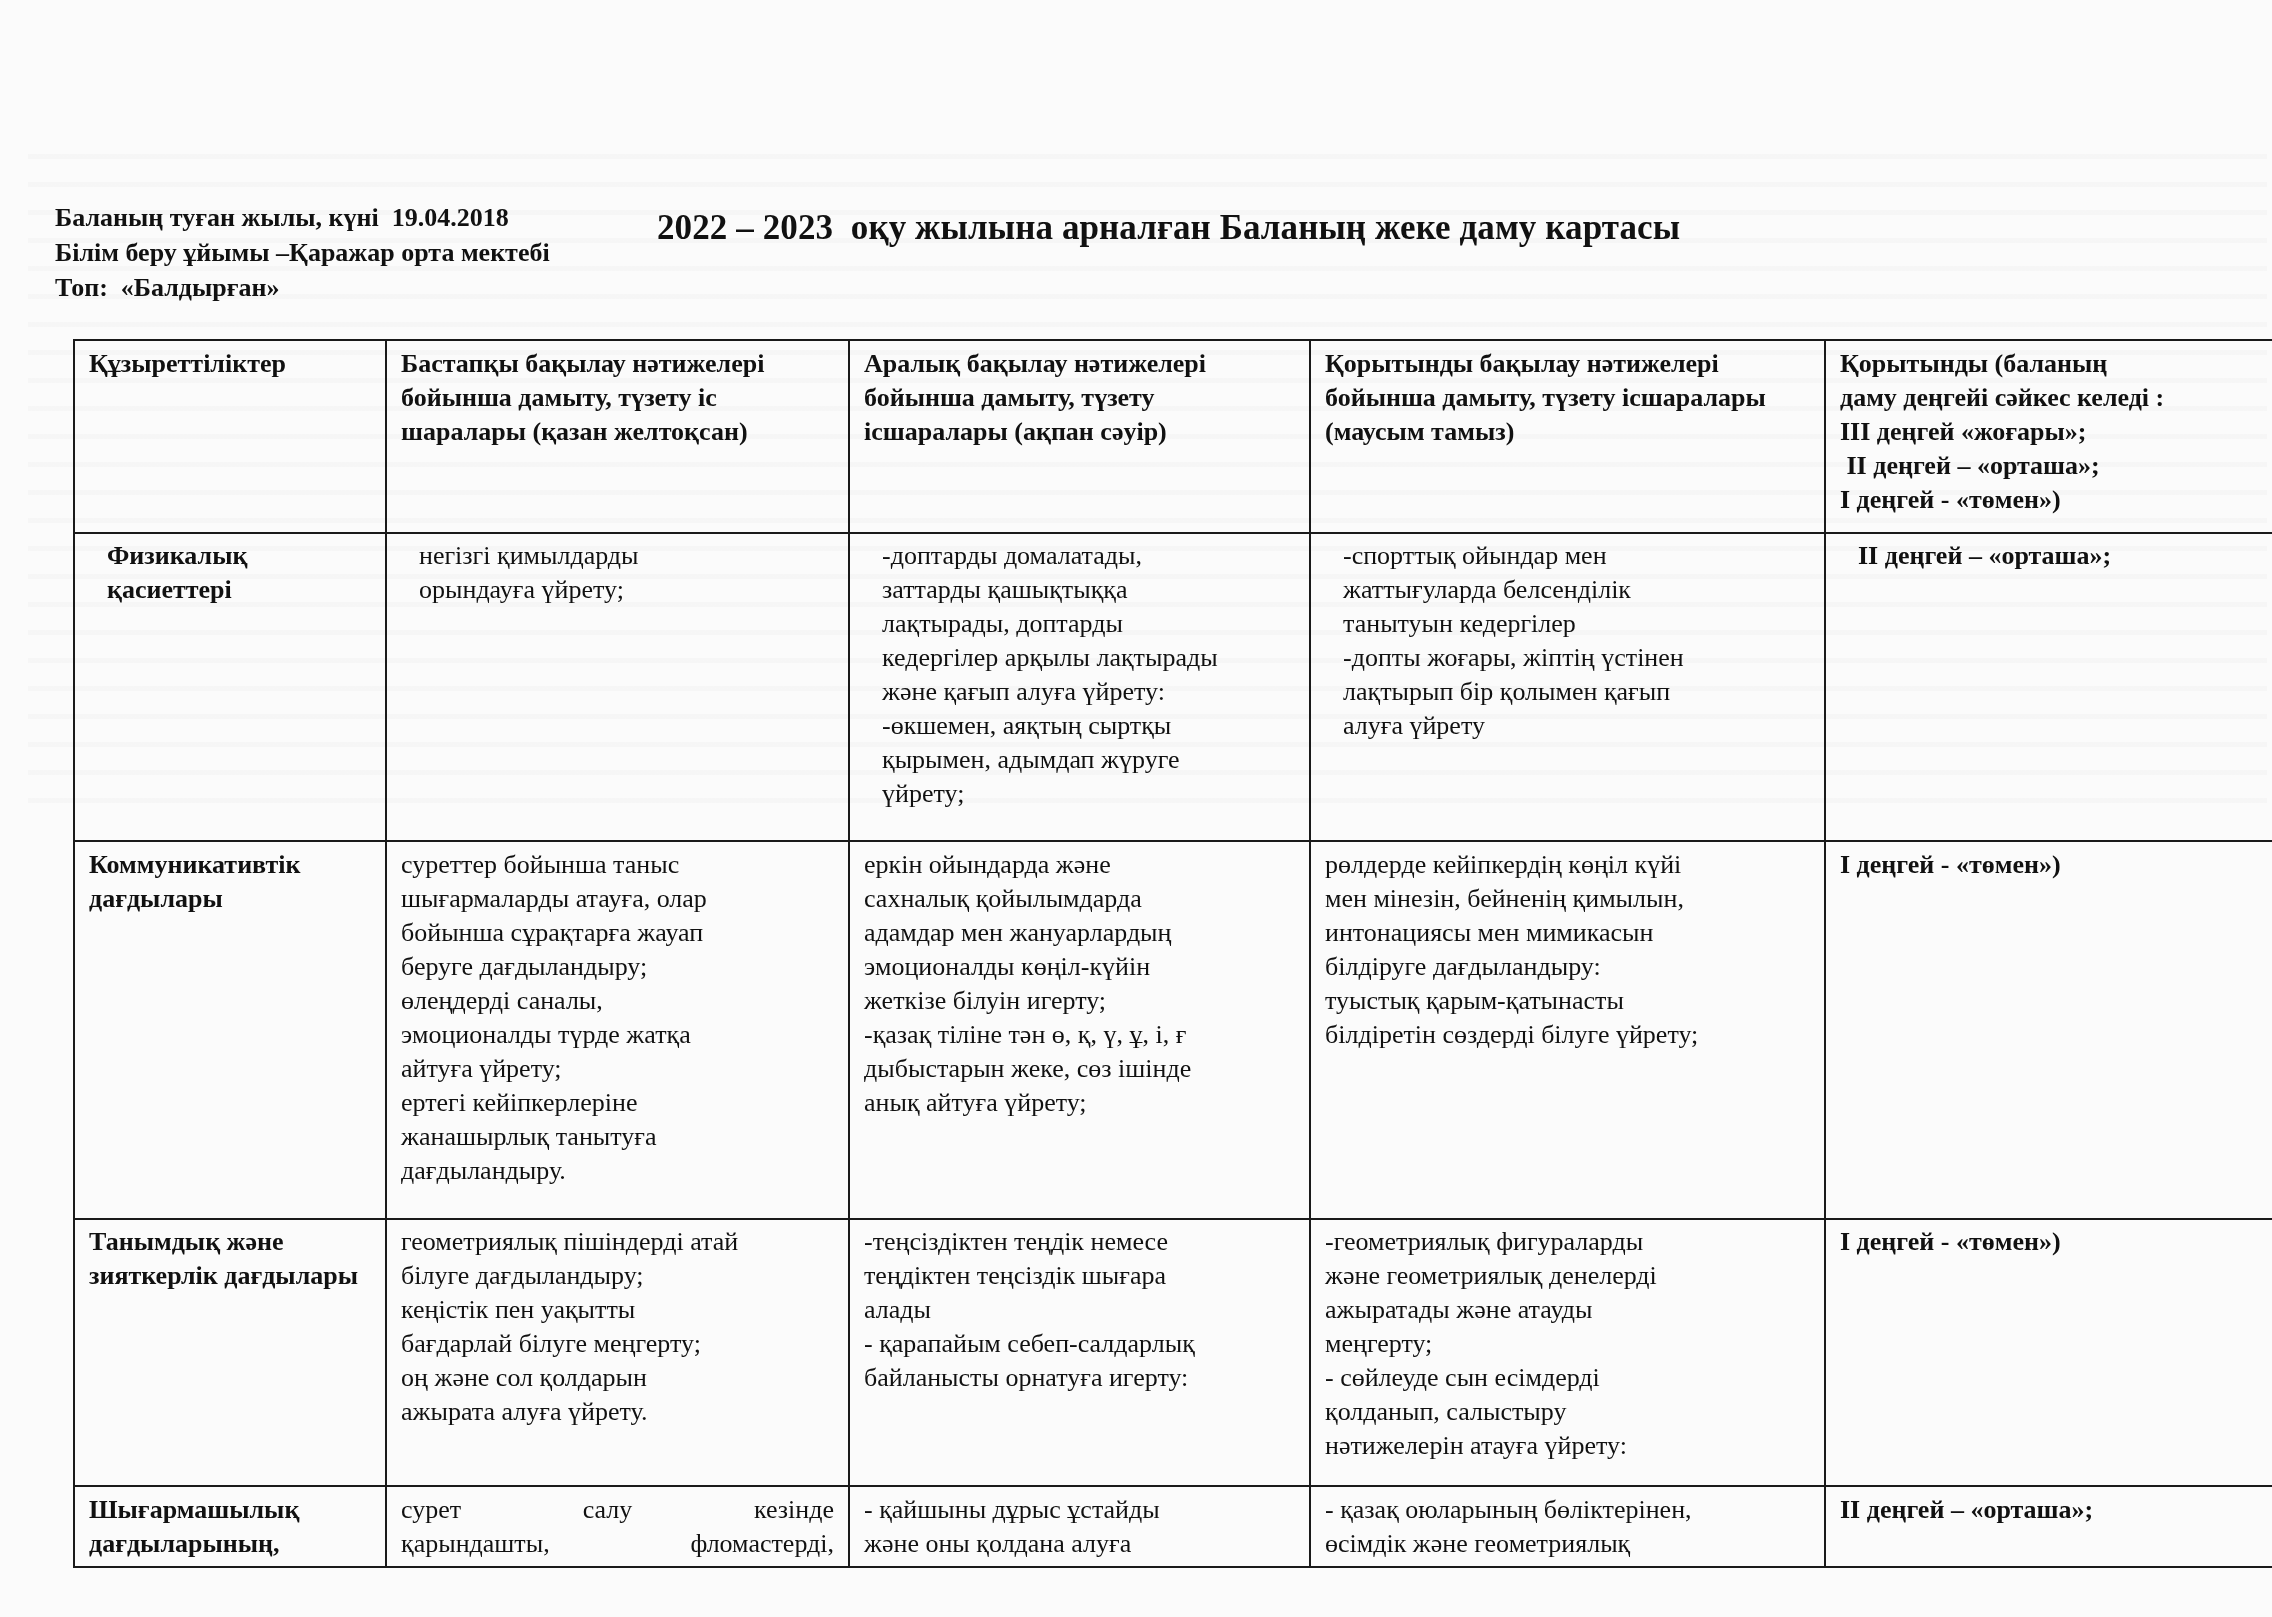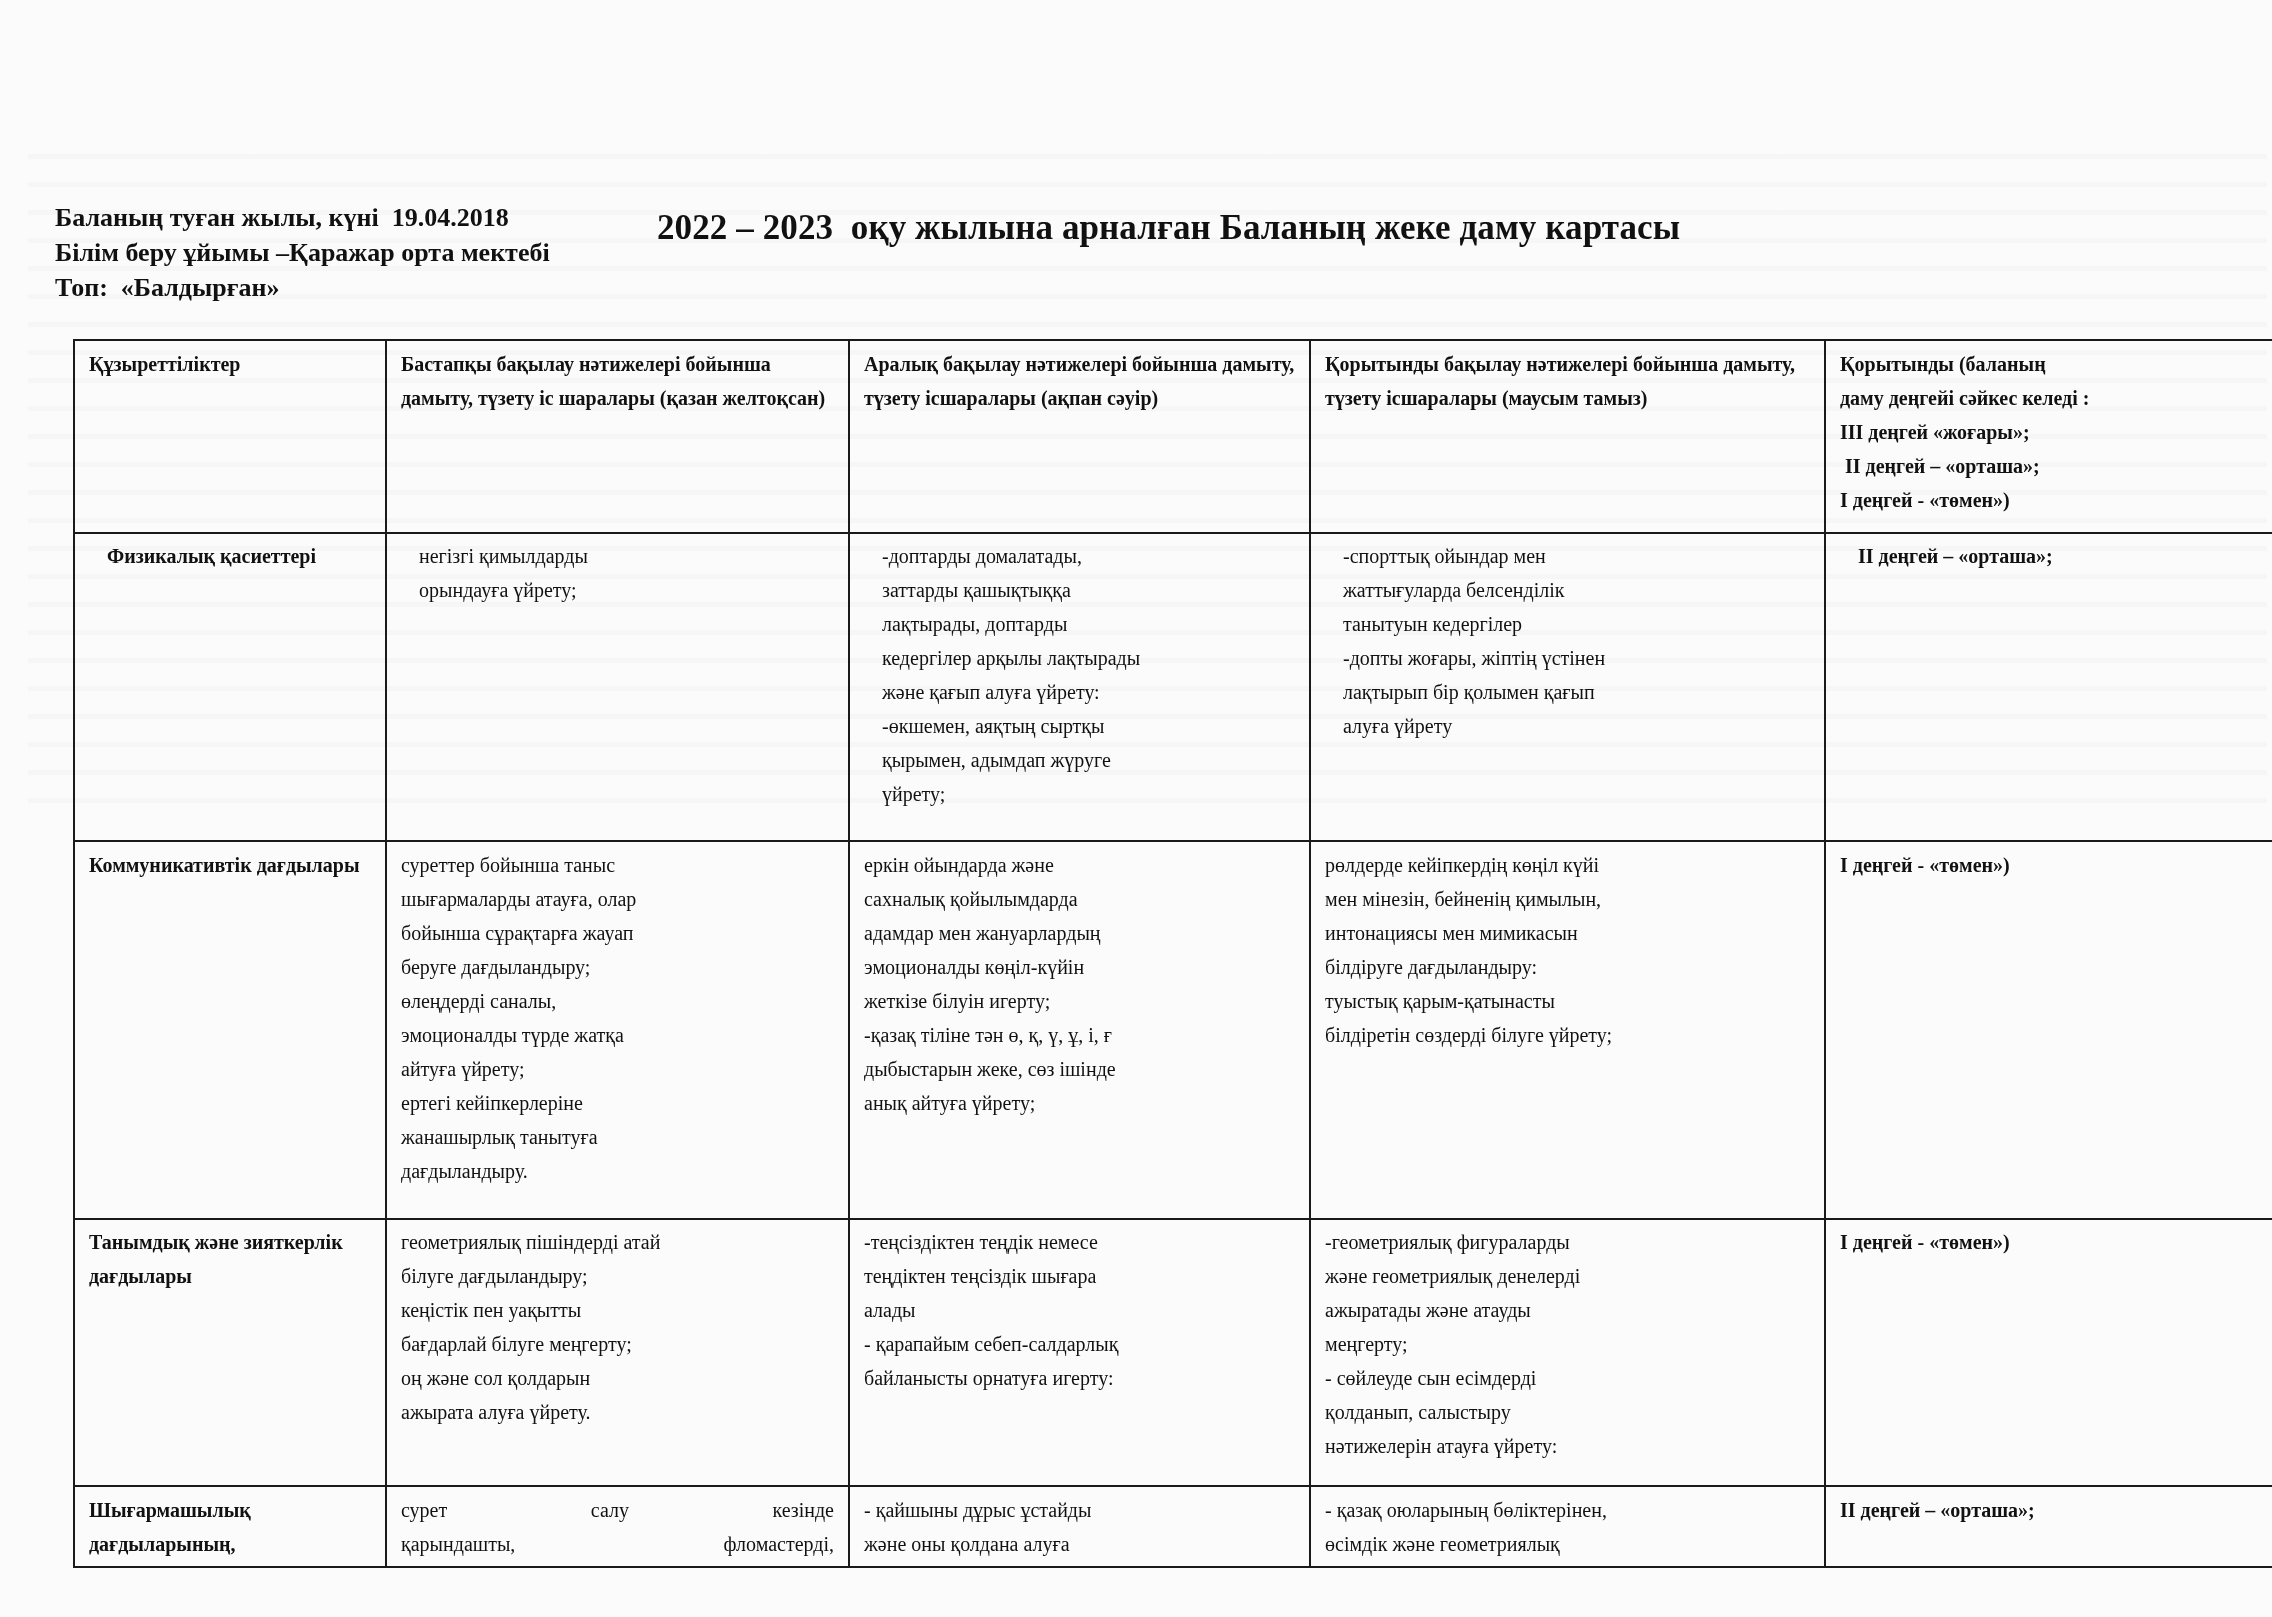--- a/index.html
+++ b/index.html
@@ -25,21 +25,21 @@
   .meta { position:absolute; left:55px; top:200px; font-size:26px; font-weight:bold; line-height:35px; }
   .meta div { white-space:pre; }
   .meta .name { padding-left:8.3px; }
   table.map {
     position:absolute; left:73px; top:339px;
     border-collapse:collapse; table-layout:fixed;
     width:2281px;
   }
   table.map td {
     border:2.1px solid #1a1a1a; vertical-align:top;
-    font-size:20px; line-height:34px;
+    font-size:26px; line-height:34px;
     padding:5.5px 14px 4.1px 14px;
     overflow:hidden;
   }
   table.map tr.head td { font-weight:bold; height:181px; }
   td.comp { font-weight:bold; }
   td.level { font-weight:bold; padding-left:15px; }
   tr.r1 td { height:297px;padding-left:32px; }
   tr.r2 td { height:366px;border-radius:8px; }
   tr.r3 td { height:256px;border-radius:10px; }
   tr.r4 td { height:69px; }

